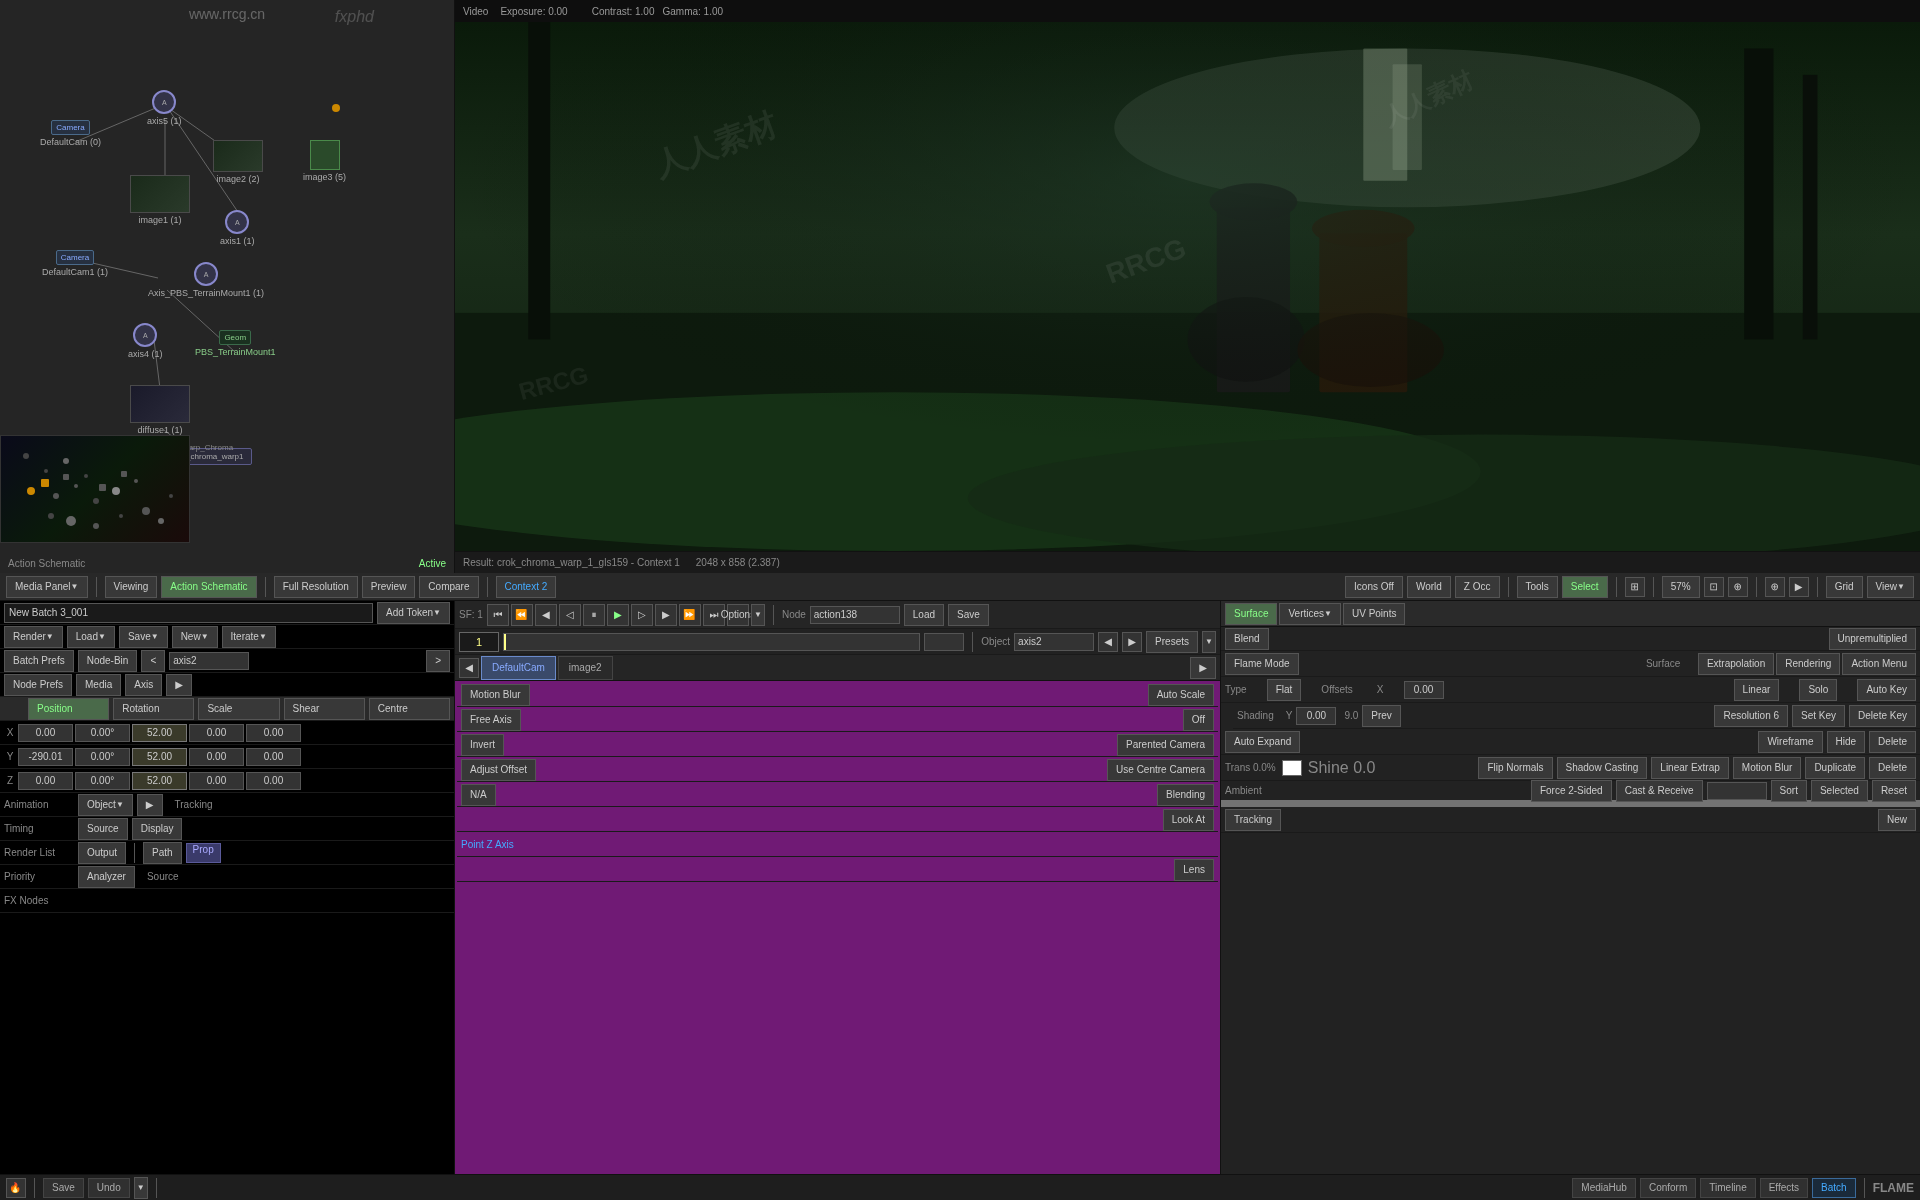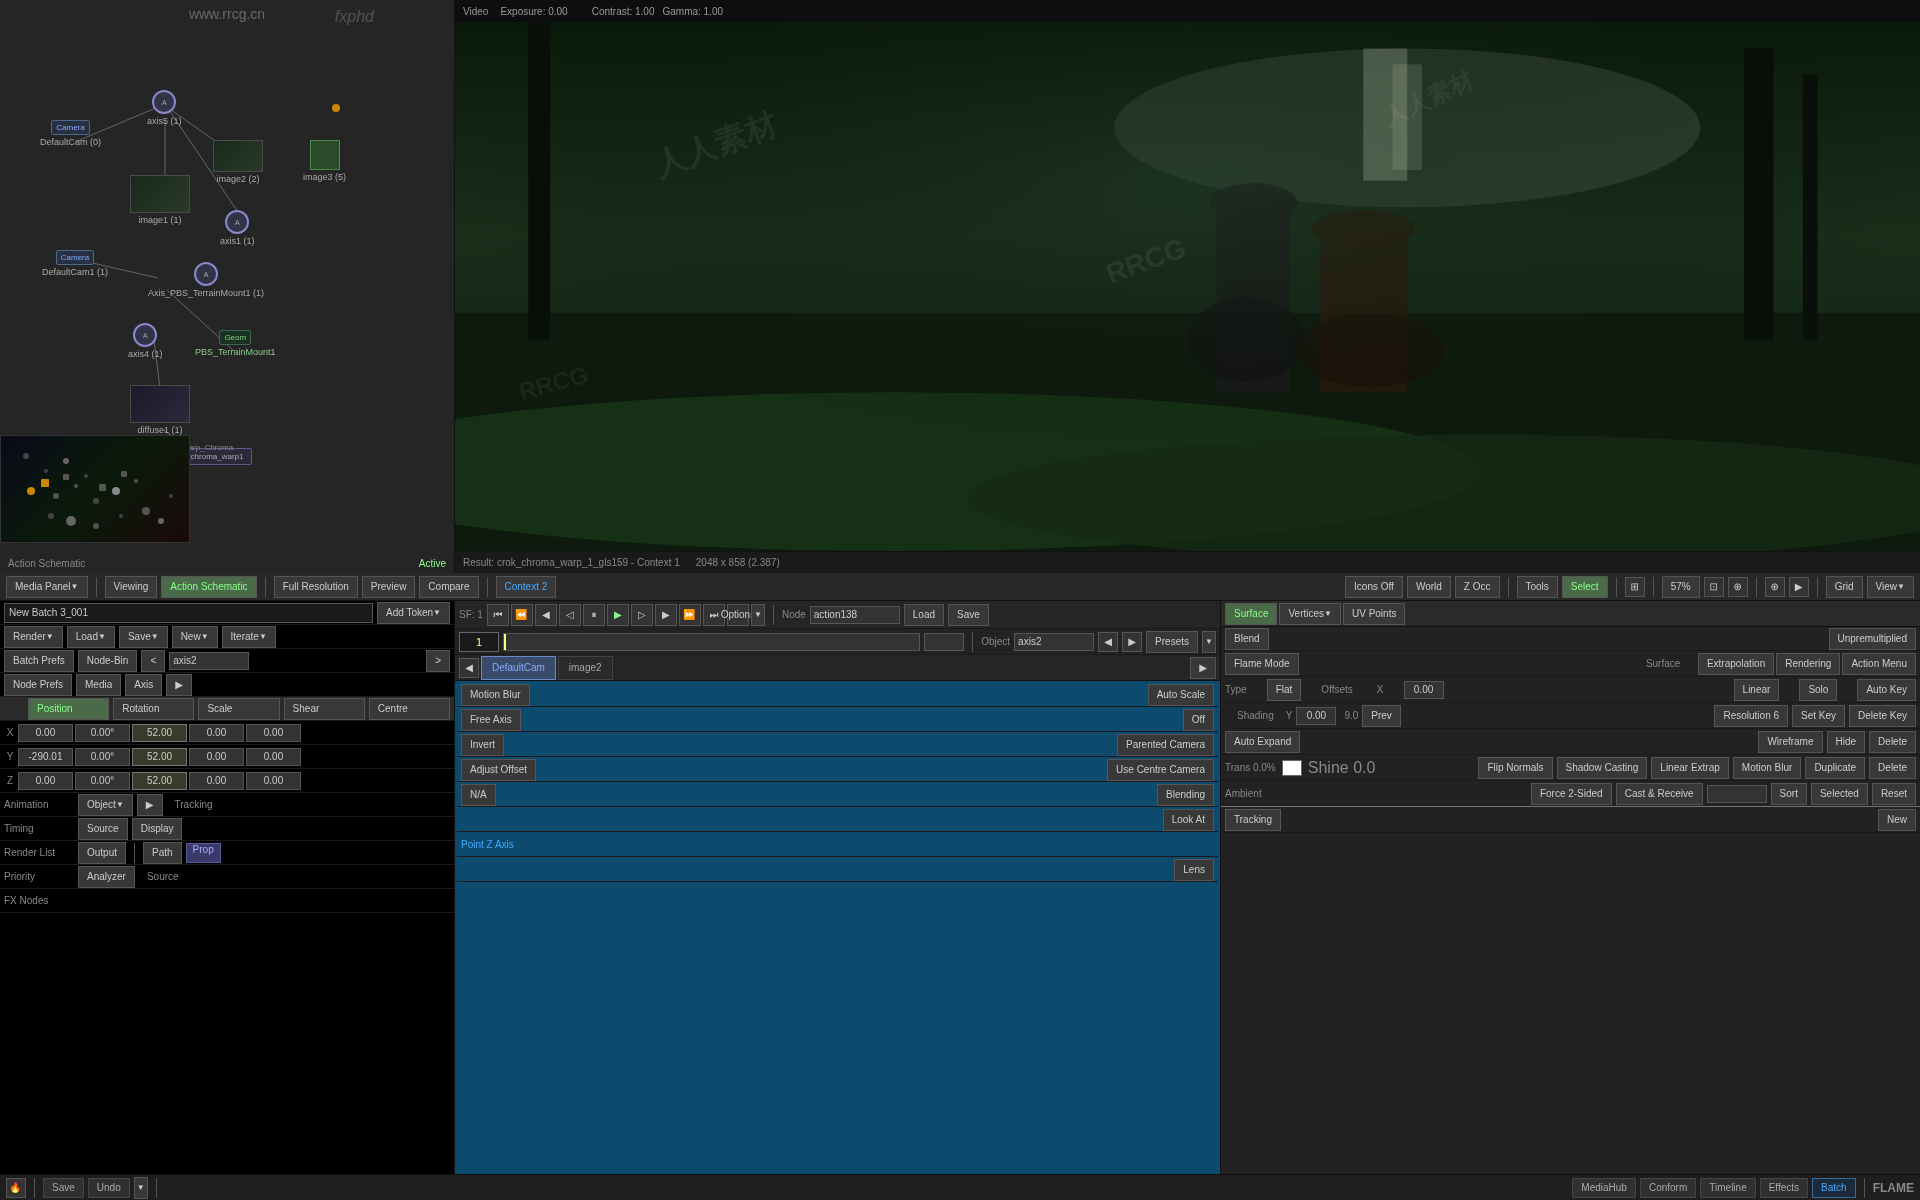--- a/index.html
+++ b/index.html
@@ -89,21 +89,21 @@
       width: 455px;
       background: #000000;
       border-right: 1px solid #111;
       display: flex;
       flex-direction: column;
     }
 
     
     .center-panel {
       flex: 1;
-      background: #0c4a6e;
+      background: #701a75;
       display: flex;
       flex-direction: column;
     }
 
     
     .right-panel {
       width: 700px;
       background: #222;
       border-left: 1px solid #111;
       display: flex;
@@ -985,21 +985,21 @@
           <span style="font-size:16px; color:#888;">Shine 0.0</span>
           <div style="flex:1;"></div>
           <div class="btn">Flip Normals</div>
           <div class="btn">Shadow Casting</div>
           <div class="btn">Linear Extrap</div>
           <div class="btn">Motion Blur</div>
           <div class="btn">Duplicate</div>
           <div class="btn">Delete</div>
         </div>
 
-        <div style="display:flex; height:26px; align-items:center; border-bottom:1px solid #737373; gap:4px; padding:0 4px;">
+        <div style="display:flex; height:26px; align-items:center; border-bottom:7px solid #737373; gap:4px; padding:0 4px;">
           <span style="font-size:10px; color:#888;">Ambient</span>
           <div style="flex:1;"></div>
           <div class="btn">Force 2-Sided</div>
           <div class="btn">Cast &amp; Receive</div>
           <div style="width:60px; height:18px; background:#333; border:1px solid #555;"></div>
           <div class="btn">Sort</div>
           <div class="btn">Selected</div>
           <div class="btn">Reset</div>
         </div>
 

